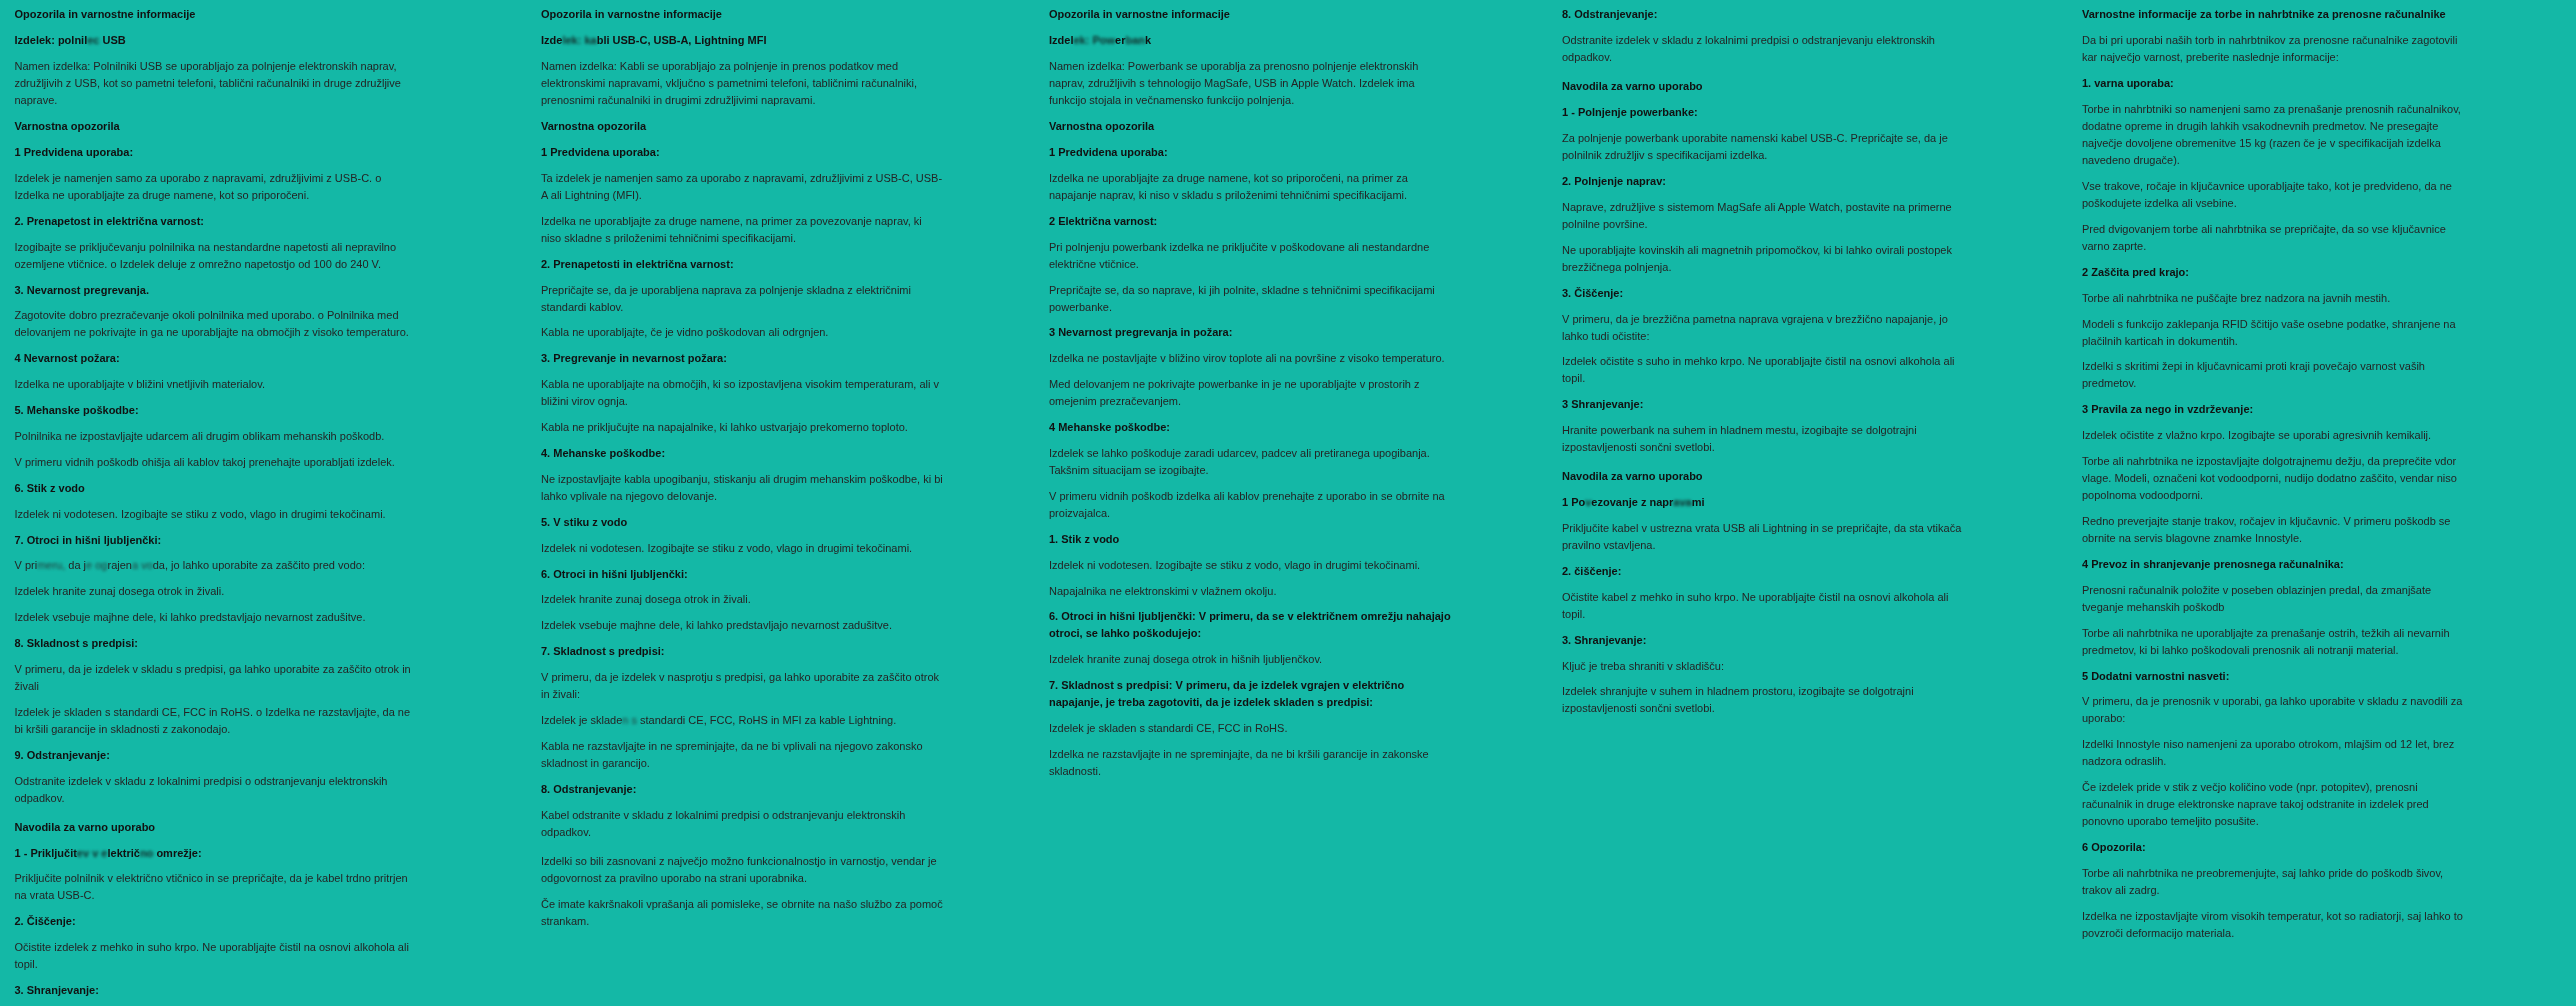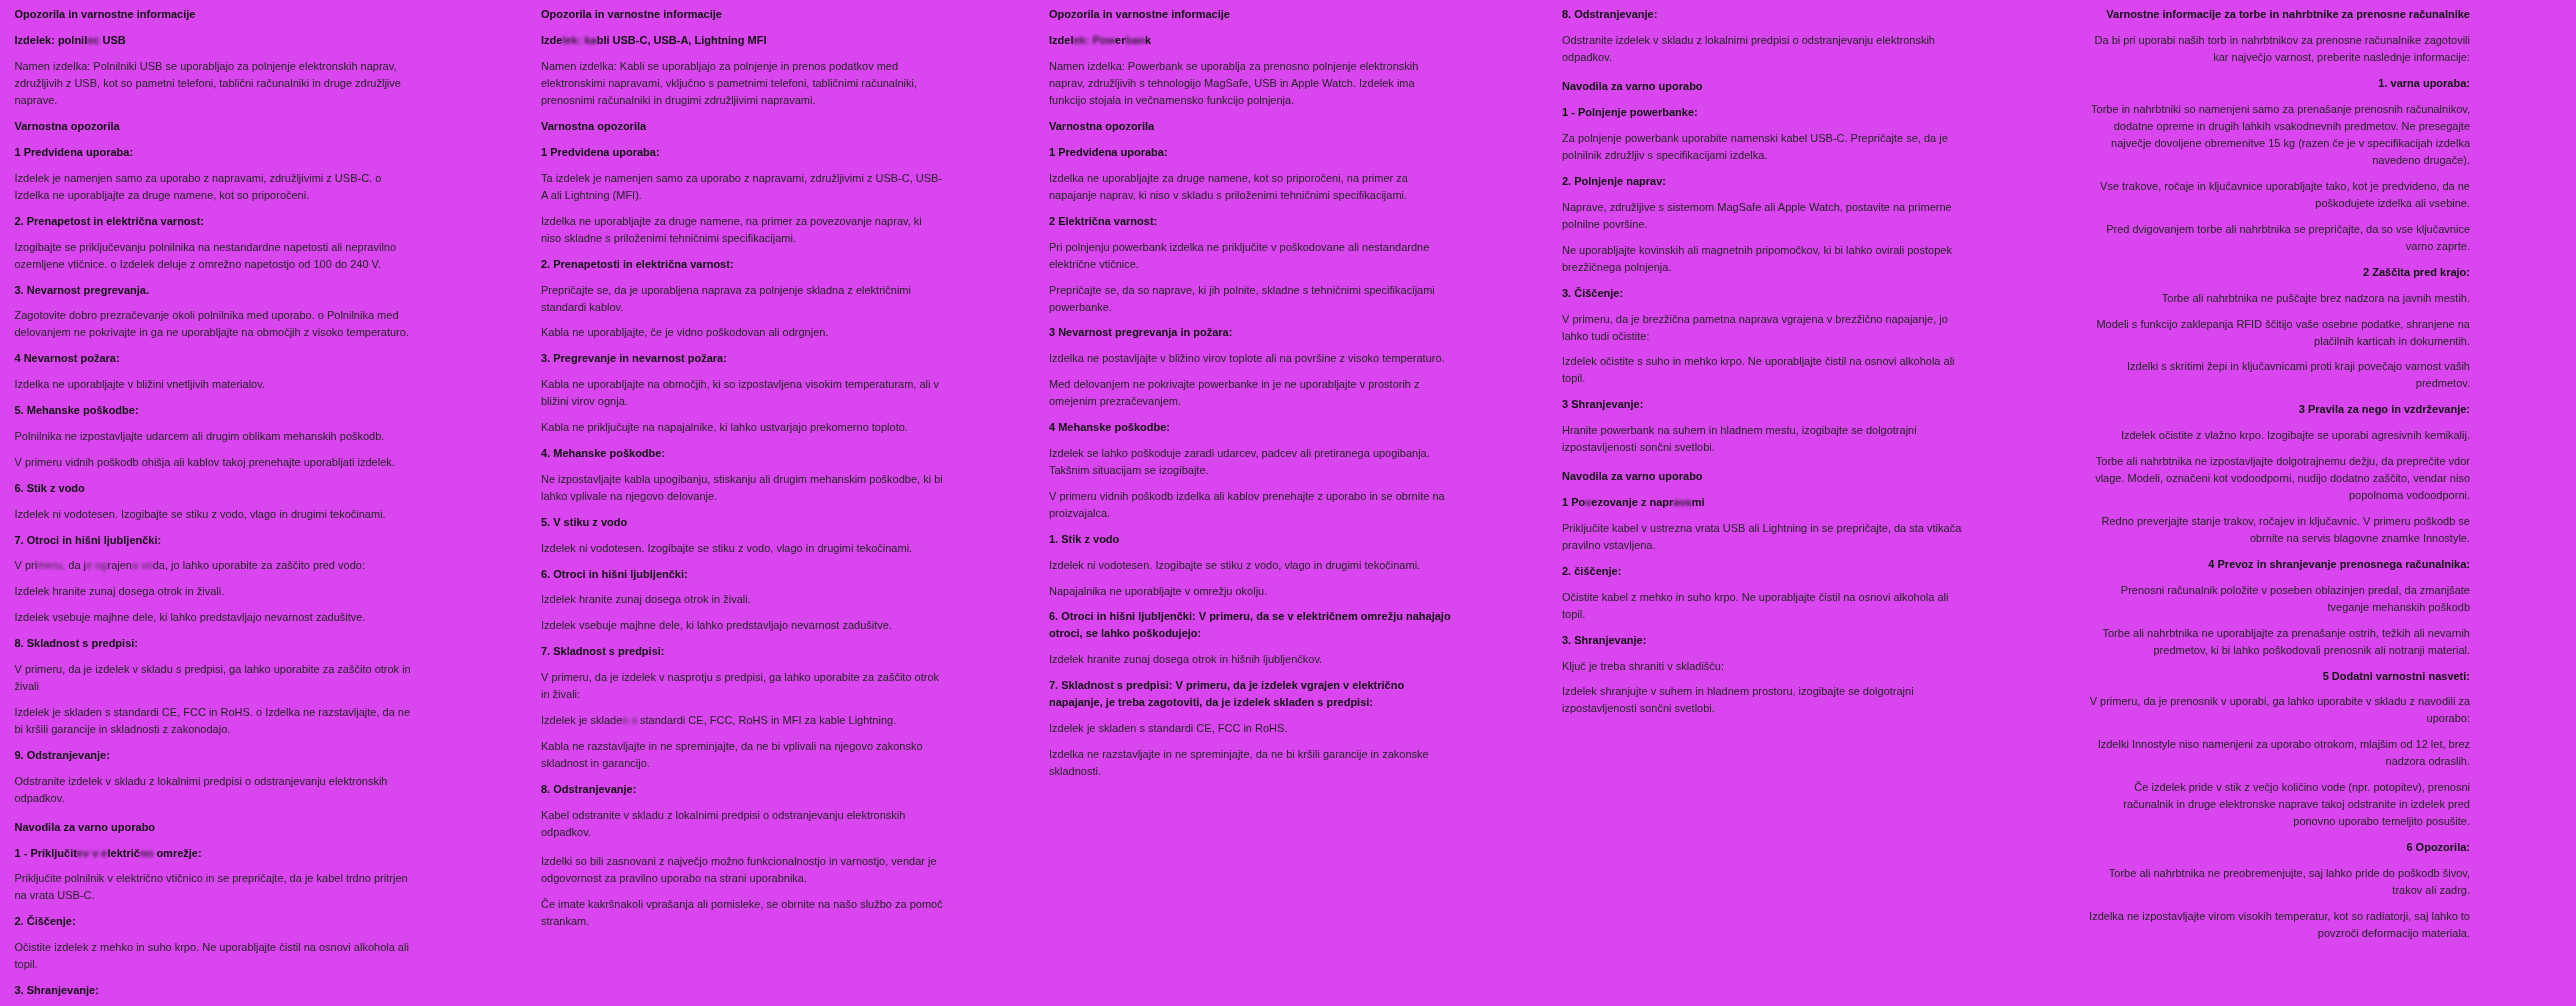--- a/index.html
+++ b/index.html
@@ -1,23 +1,23 @@
 <!DOCTYPE html>
 <html style="font-size:13px"><head>
 <meta charset="utf-8">
 <style>
   html,body{margin:0;padding:0;background:#ffffff;}
   body{font-family:"Liberation Sans","DejaVu Sans",sans-serif;color:#242424;}
-  .page{position:relative;width:2576px;height:1006px;background:#d946ef;overflow:hidden;}
+  .page{position:relative;width:2576px;height:1006px;background:#14b8a6;overflow:hidden;}
   .col{position:absolute;top:6.4px;width:403px;font-size:11px;line-height:17px;}
   .col1{left:14.5px;}
   .col2{left:541px;}
   .col3{left:1049px;}
   .col4{left:1562px;}
-  .col5{left:2082px;width:388px;text-align:right;}
+  .col5{left:2082px;width:388px;}
   .h{font-weight:700;color:#111111;margin:0 0 8.9px 0;}
   .p{font-weight:400;margin:0 0 8.9px 0;}
   .gap{margin-top:12px;}
   .blur{filter:blur(1.6px);opacity:.85;}
 </style>
 </head>
 <body>
 
 <div class="page">
   <div class="col col1">
@@ -95,21 +95,21 @@
       <div class="p"><span>Pri polnjenju powerbank izdelka ne priključite v poškodovane ali nestandardne električne vtičnice.</span></div>
       <div class="p"><span>Prepričajte se, da so naprave, ki jih polnite, skladne s tehničnimi specifikacijami powerbanke.</span></div>
       <div class="h"><span>3 Nevarnost pregrevanja in požara:</span></div>
       <div class="p"><span>Izdelka ne postavljajte v bližino virov toplote ali na površine z visoko temperaturo.</span></div>
       <div class="p"><span>Med delovanjem ne pokrivajte powerbanke in je ne uporabljajte v prostorih z omejenim prezračevanjem.</span></div>
       <div class="h"><span>4 Mehanske poškodbe:</span></div>
       <div class="p"><span>Izdelek se lahko poškoduje zaradi udarcev, padcev ali pretiranega upogibanja. Takšnim situacijam se izogibajte.</span></div>
       <div class="p"><span>V primeru vidnih poškodb izdelka ali kablov prenehajte z uporabo in se obrnite na proizvajalca.</span></div>
       <div class="h"><span>1. Stik z vodo</span></div>
       <div class="p"><span>Izdelek ni vodotesen. Izogibajte se stiku z vodo, vlago in drugimi tekočinami.</span></div>
-      <div class="p"><span>Napajalnika ne uporabljajte v omrežju okolju.</span></div>
+      <div class="p"><span>Napajalnika ne elektronskimi v vlažnem okolju.</span></div>
       <div class="h"><span>6. Otroci in hišni ljubljenčki: V primeru, da se v električnem omrežju nahajajo otroci, se lahko poškodujejo:</span></div>
       <div class="p"><span>Izdelek hranite zunaj dosega otrok in hišnih ljubljenčkov.</span></div>
       <div class="h"><span>7. Skladnost s predpisi: V primeru, da je izdelek vgrajen v električno napajanje, je treba zagotoviti, da je izdelek skladen s predpisi:</span></div>
       <div class="p"><span>Izdelek je skladen s standardi CE, FCC in RoHS.</span></div>
       <div class="p"><span>Izdelka ne razstavljajte in ne spreminjajte, da ne bi kršili garancije in zakonske skladnosti.</span></div>
     </div>
   <div class="col col4">
       <div class="h"><span>8. Odstranjevanje:</span></div>
       <div class="p"><span>Odstranite izdelek v skladu z lokalnimi predpisi o odstranjevanju elektronskih odpadkov.</span></div>
       <div class="h gap"><span>Navodila za varno uporabo</span></div>

